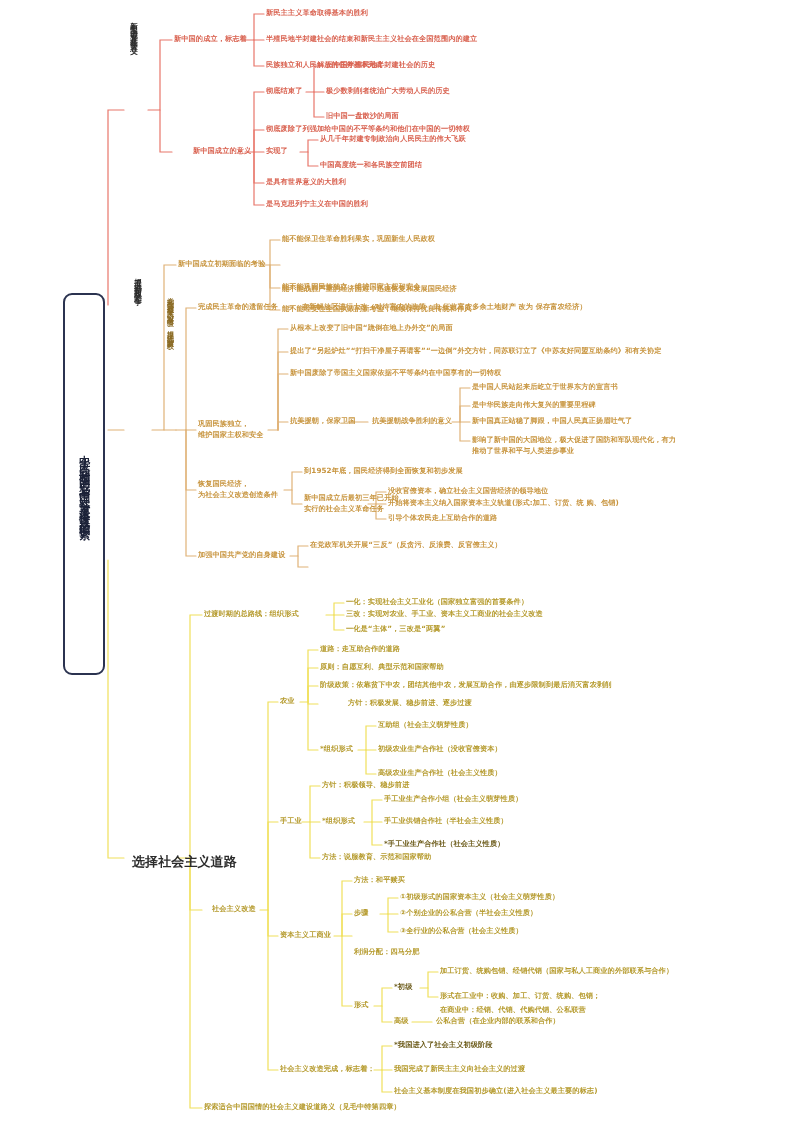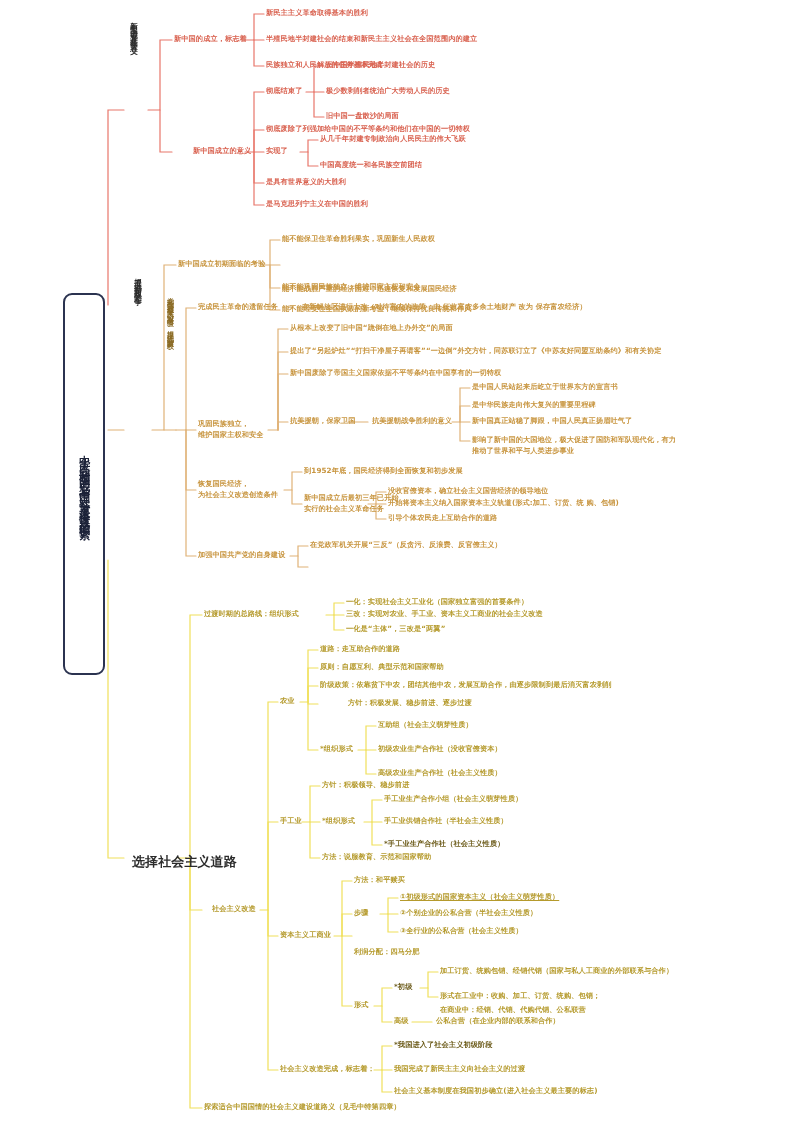--- a/index.html
+++ b/index.html
@@ -406,21 +406,21 @@
 
   <div class="node c-yellow" style="left:280px;top:930px;">
     <span>资本主义工商业</span>
   </div>
   <div class="node c-yellow" style="left:354px;top:875px;">
     <span>方法：和平赎买</span>
   </div>
   <div class="node c-yellow" style="left:354px;top:908px;">
     <span>步骤</span>
   </div>
-  <div class="node c-yellow" style="left:400px;top:892px;text-decoration:underline;">
+  <div class="node c-yellow" style="left:400px;top:892px;">
     <span>①初级形式的国家资本主义（社会主义萌芽性质）</span>
   </div>
   <div class="node c-yellow" style="left:400px;top:908px;">
     <span>②个别企业的公私合营（半社会主义性质）</span>
   </div>
   <div class="node c-yellow" style="left:400px;top:926px;">
     <span>③全行业的公私合营（社会主义性质）</span>
   </div>
   <div class="node c-yellow" style="left:354px;top:947px;">
     <span>利润分配：四马分肥</span>

